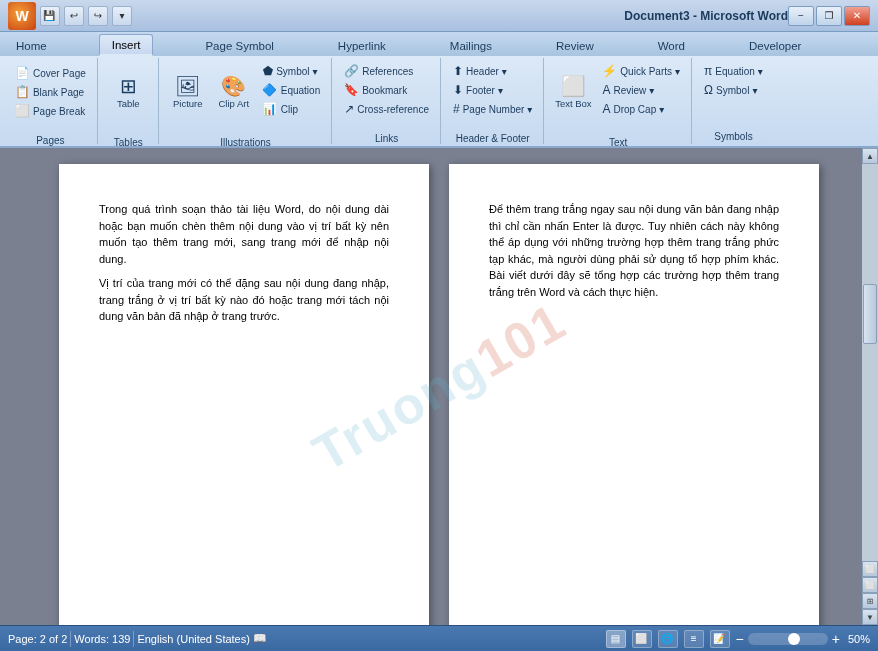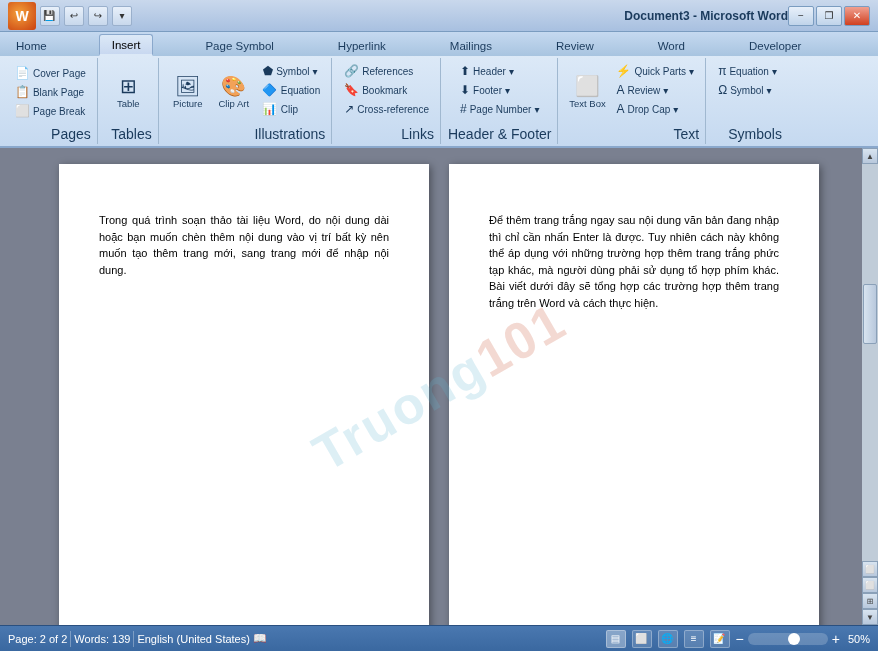--- a/index.html
+++ b/index.html
@@ -93,24 +93,24 @@
     }
     .ribbon-group:last-child { border-right: none; }
     .group-content {
       display: flex;
       align-items: flex-start;
       gap: 2px;
       flex: 1;
       padding: 2px 0;
     }
     .group-label {
-      font-size: 14px;
+      font-size: 10px;
       color: #1a3a5c;
-      text-align: right;
-      margin-top: 2px;
+      text-align: center;
+      margin-top: 13px;
       width: 100%;
     }
 
     
     .rb-large {
       display: flex; flex-direction: column; align-items: center; justify-content: center;
       width: 44px; height: 60px;
       border: 1px solid transparent;
       border-radius: 3px;
       cursor: pointer;
@@ -155,21 +155,21 @@
       justify-content: center;
       padding: 16px;
       gap: 16px;
       position: relative;
     }
     .page {
       background: white;
       width: 370px;
       min-height: 480px;
       box-shadow: 2px 2px 8px rgba(0,0,0,0.4);
-      padding: 48px 40px;
+      padding: 37px 40px;
       font-size: 11px;
       line-height: 1.5;
       color: #000;
       position: relative;
       flex-shrink: 0;
     }
     .page p { margin-bottom: 8px; text-align: justify; }
 
     
     .scrollbar-v {
@@ -420,20 +420,21 @@
     </div>
 
   </div>
 </div>
 
 <div class="doc-area" style="height: 477px; background: #7a8090; display: flex; position: relative;">
   <div class="doc-scroll" style="flex: 1; overflow: hidden; display: flex; justify-content: center; padding: 16px; gap: 20px; position: relative;">
 
     <div class="page">
       <p>Trong quá trình soạn thảo tài liệu Word, do nội dung dài hoặc bạn muốn chèn thêm nội dung vào vị trí bất kỳ nên muốn tạo thêm trang mới, sang trang mới để nhập nội dung.</p>
+      <p>Vị trí của trang mới có thể đặng sau nội dung đang nhập, trang trắng ở vị trí bất kỳ nào đó hoặc trang mới tách nội dung văn bản đã nhập ở trang trước.</p>
     </div>
 
     <div class="page">
       <p>Để thêm trang trắng ngay sau nội dung văn bản đang nhập thì chỉ cần nhấn Enter là được.  Tuy nhiên cách này không thể áp dụng với những trường hợp thêm trang trắng phức tạp khác, mà người dùng phải sử dụng tổ hợp phím khác. Bài viết dưới đây sẽ tổng hợp các trường hợp thêm trang trắng trên Word và cách thực hiện.</p>
     </div>
 
     <div style="position: absolute; top: 0; left: 0; right: 0; bottom: 0; pointer-events: none; overflow: hidden; display: flex; align-items: center; justify-content: center;">
       <div style="transform: rotate(-30deg); font-size: 52px; font-weight: bold; color: rgba(100,180,210,0.22); white-space: nowrap; z-index: 10; letter-spacing: 2px;">Truong<span style="color: rgba(200,80,50,0.22);">101</span></div>
     </div>
   </div>

